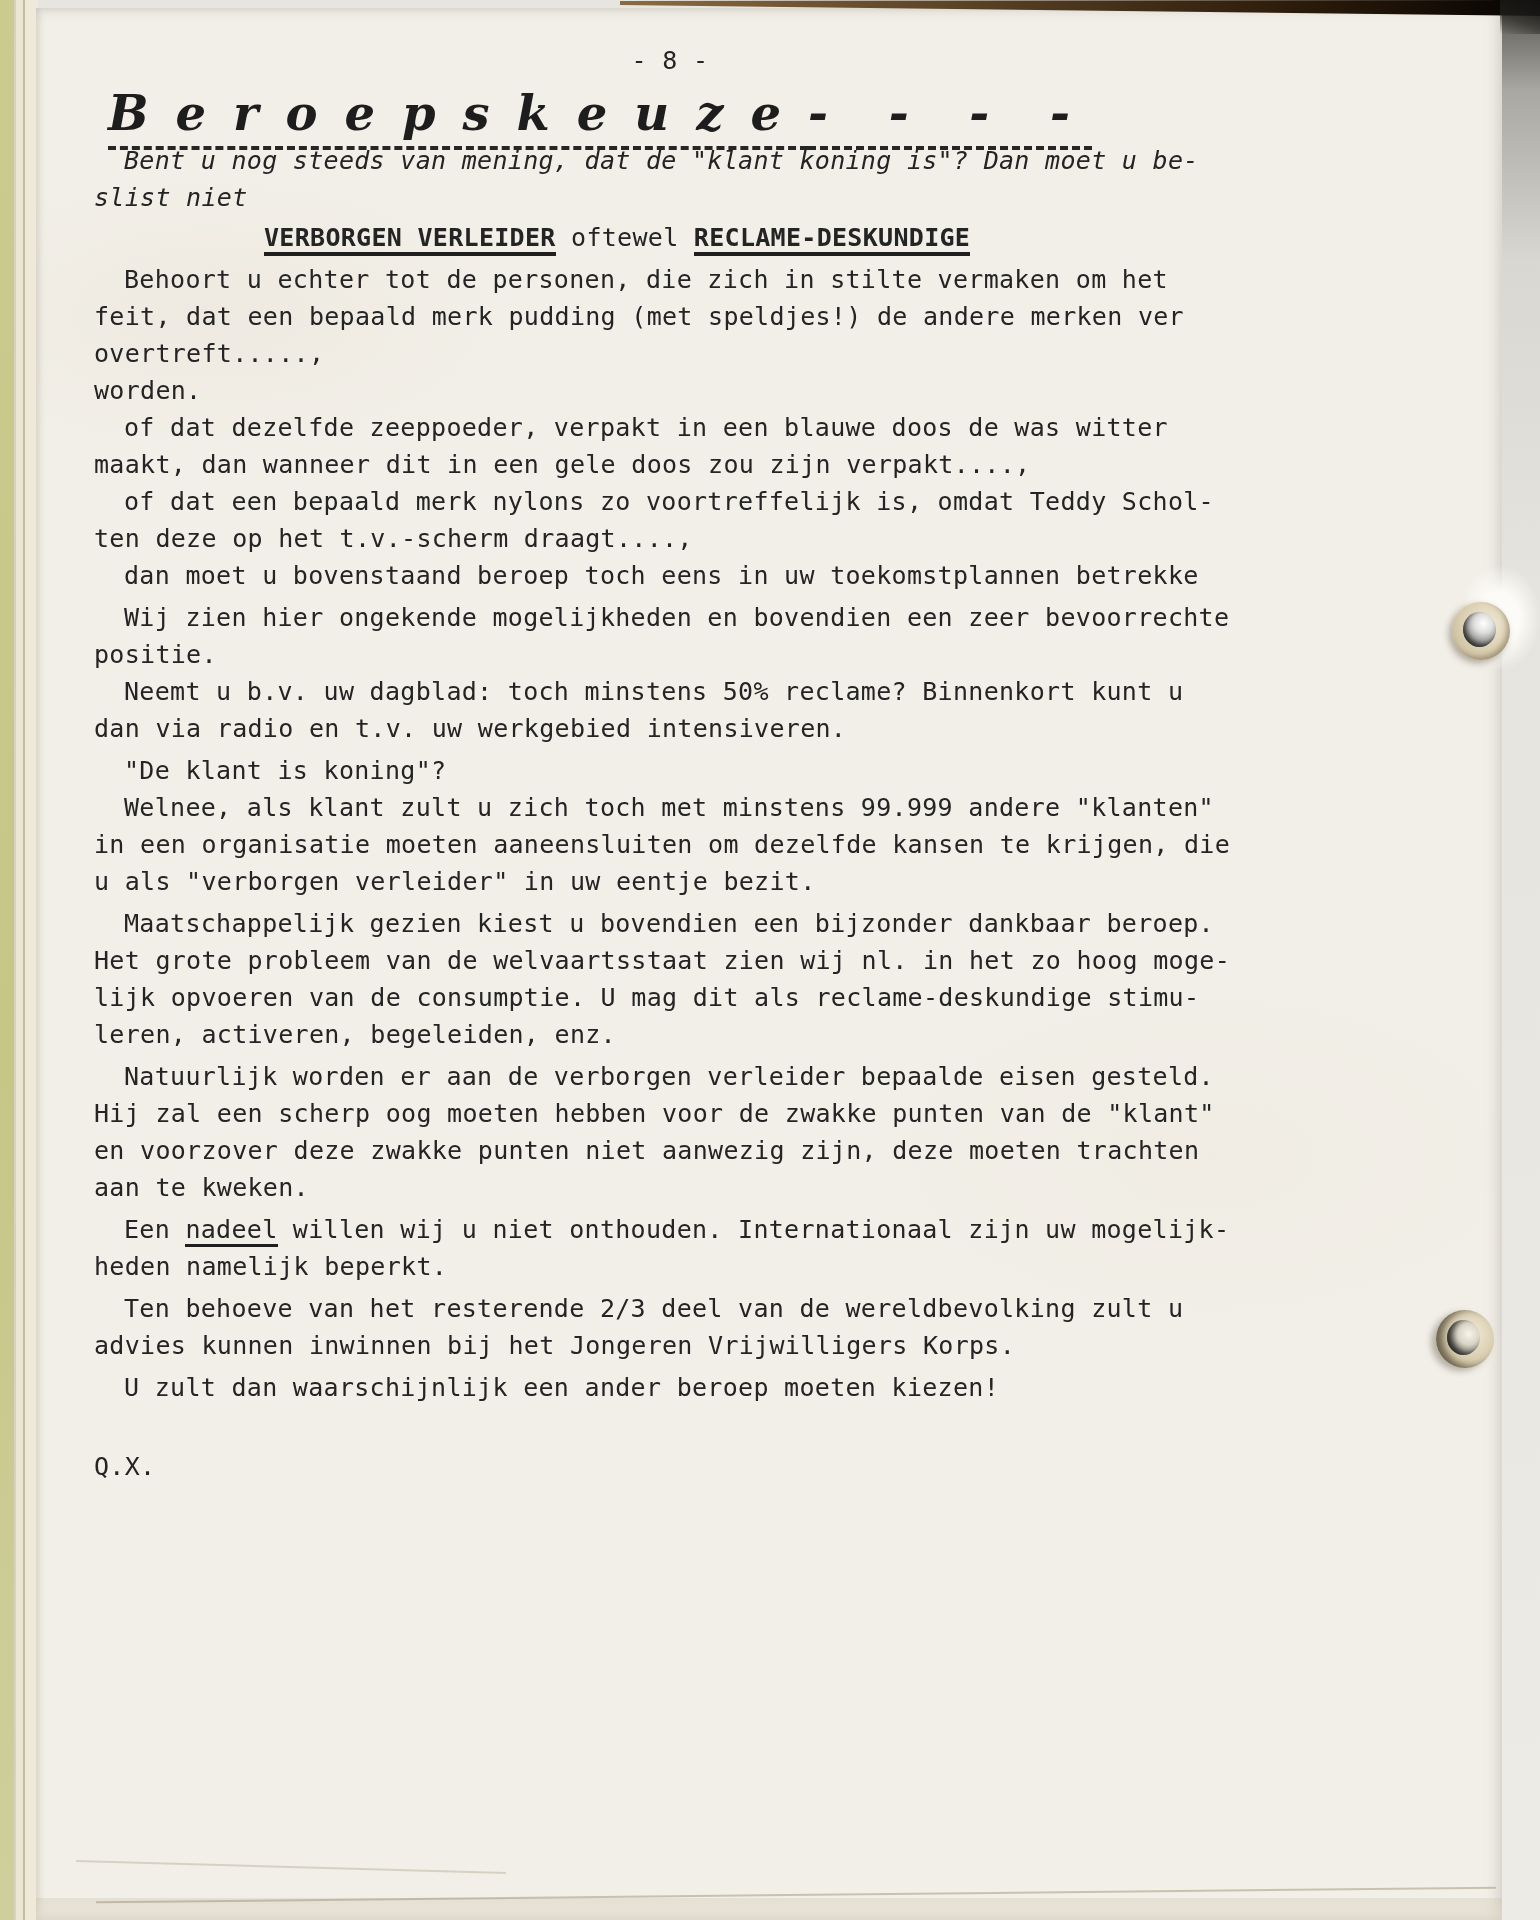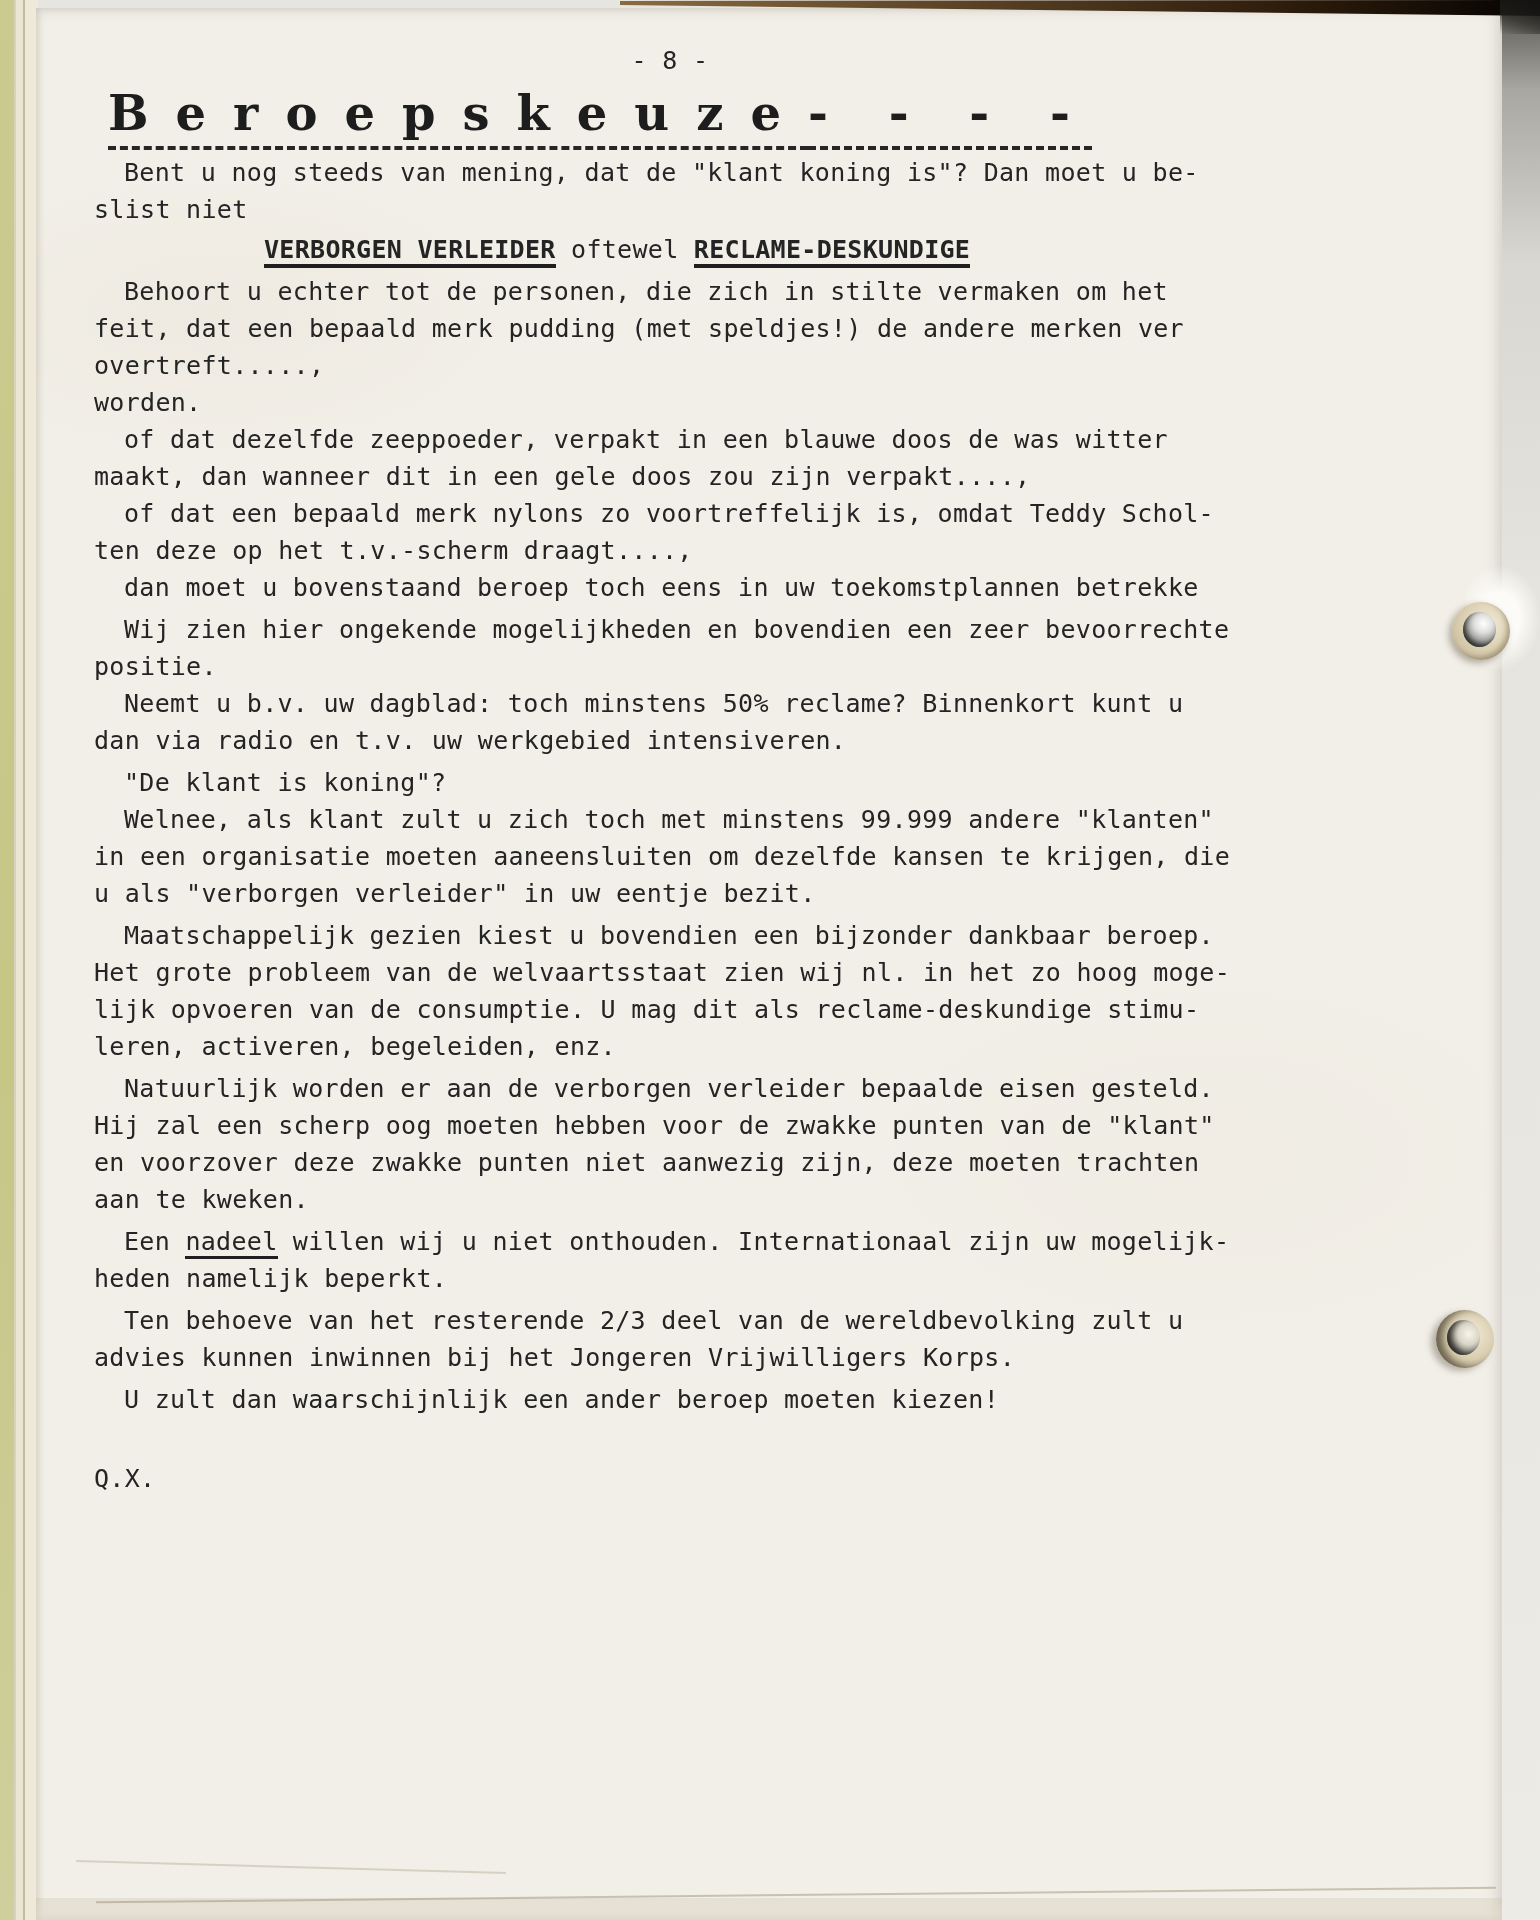--- a/index.html
+++ b/index.html
@@ -80,26 +80,26 @@
   }
   
   .text-col{
     position:absolute;left:58px;top:38px;width:1152px;
     color:#242424;font-size:25px;line-height:37px;
     letter-spacing:0.3px;
   }
   .pageno{text-align:center;line-height:30px;}
   .title{
     margin:8px 0 0 14px;font-family:"DejaVu Serif","Liberation Serif",serif;
-    font-size:48px;line-height:58px;font-weight:bold;color:#1d1d1d;
+    font-style:italic;font-size:48px;line-height:58px;font-weight:bold;color:#1d1d1d;
   }
   .title .script{letter-spacing:27px;border-bottom:4px dashed #262626;padding-bottom:5px;}
   .title .dashes{letter-spacing:22px;border-bottom:4px dashed #262626;padding-bottom:5px;}
   .para{margin:0;}
-  .para.first{margin-top:12px;}
+  .para.first{font-style:italic;}
   .para.gap{margin-top:5px;}
   .ln{white-space:pre;}
   .ind{padding-left:30px;}
   .heading-line{padding-left:170px;margin-top:3px;margin-bottom:5px;}
   .u{border-bottom:4px solid #1f1f1f;padding-bottom:0px;font-weight:bold;}
   .uw{border-bottom:3px solid #1f1f1f;}
   .signature{margin-top:42px;text-align:left;padding-right:108px;}
 </style>
 </head>
 <body>

